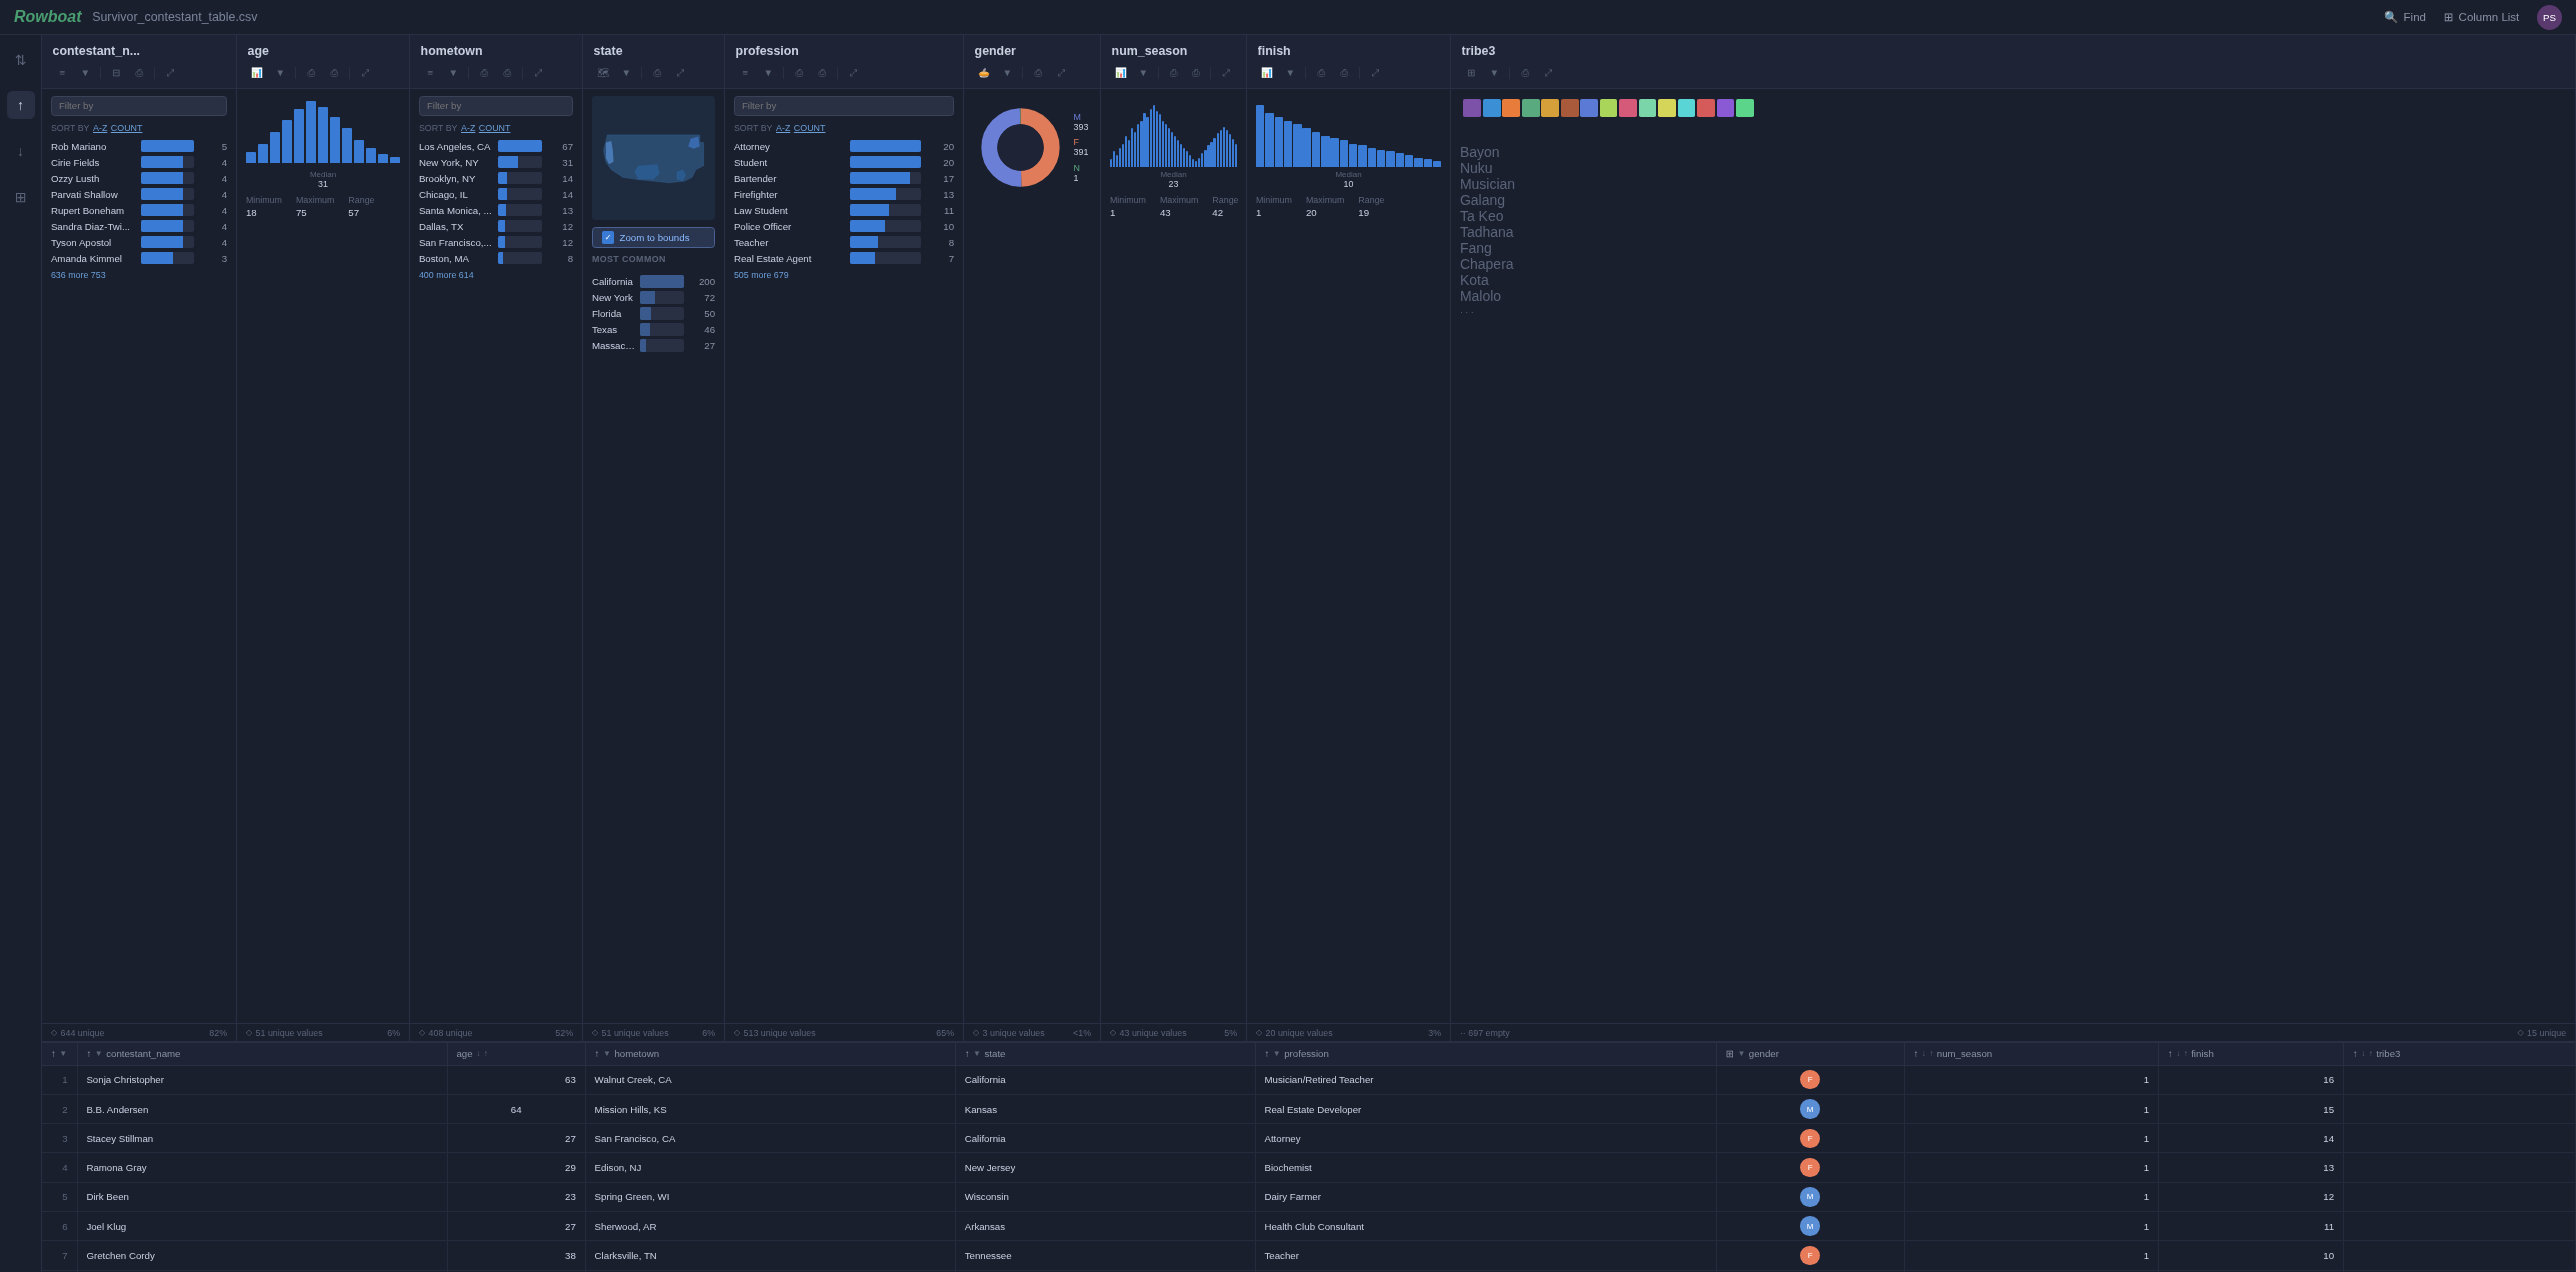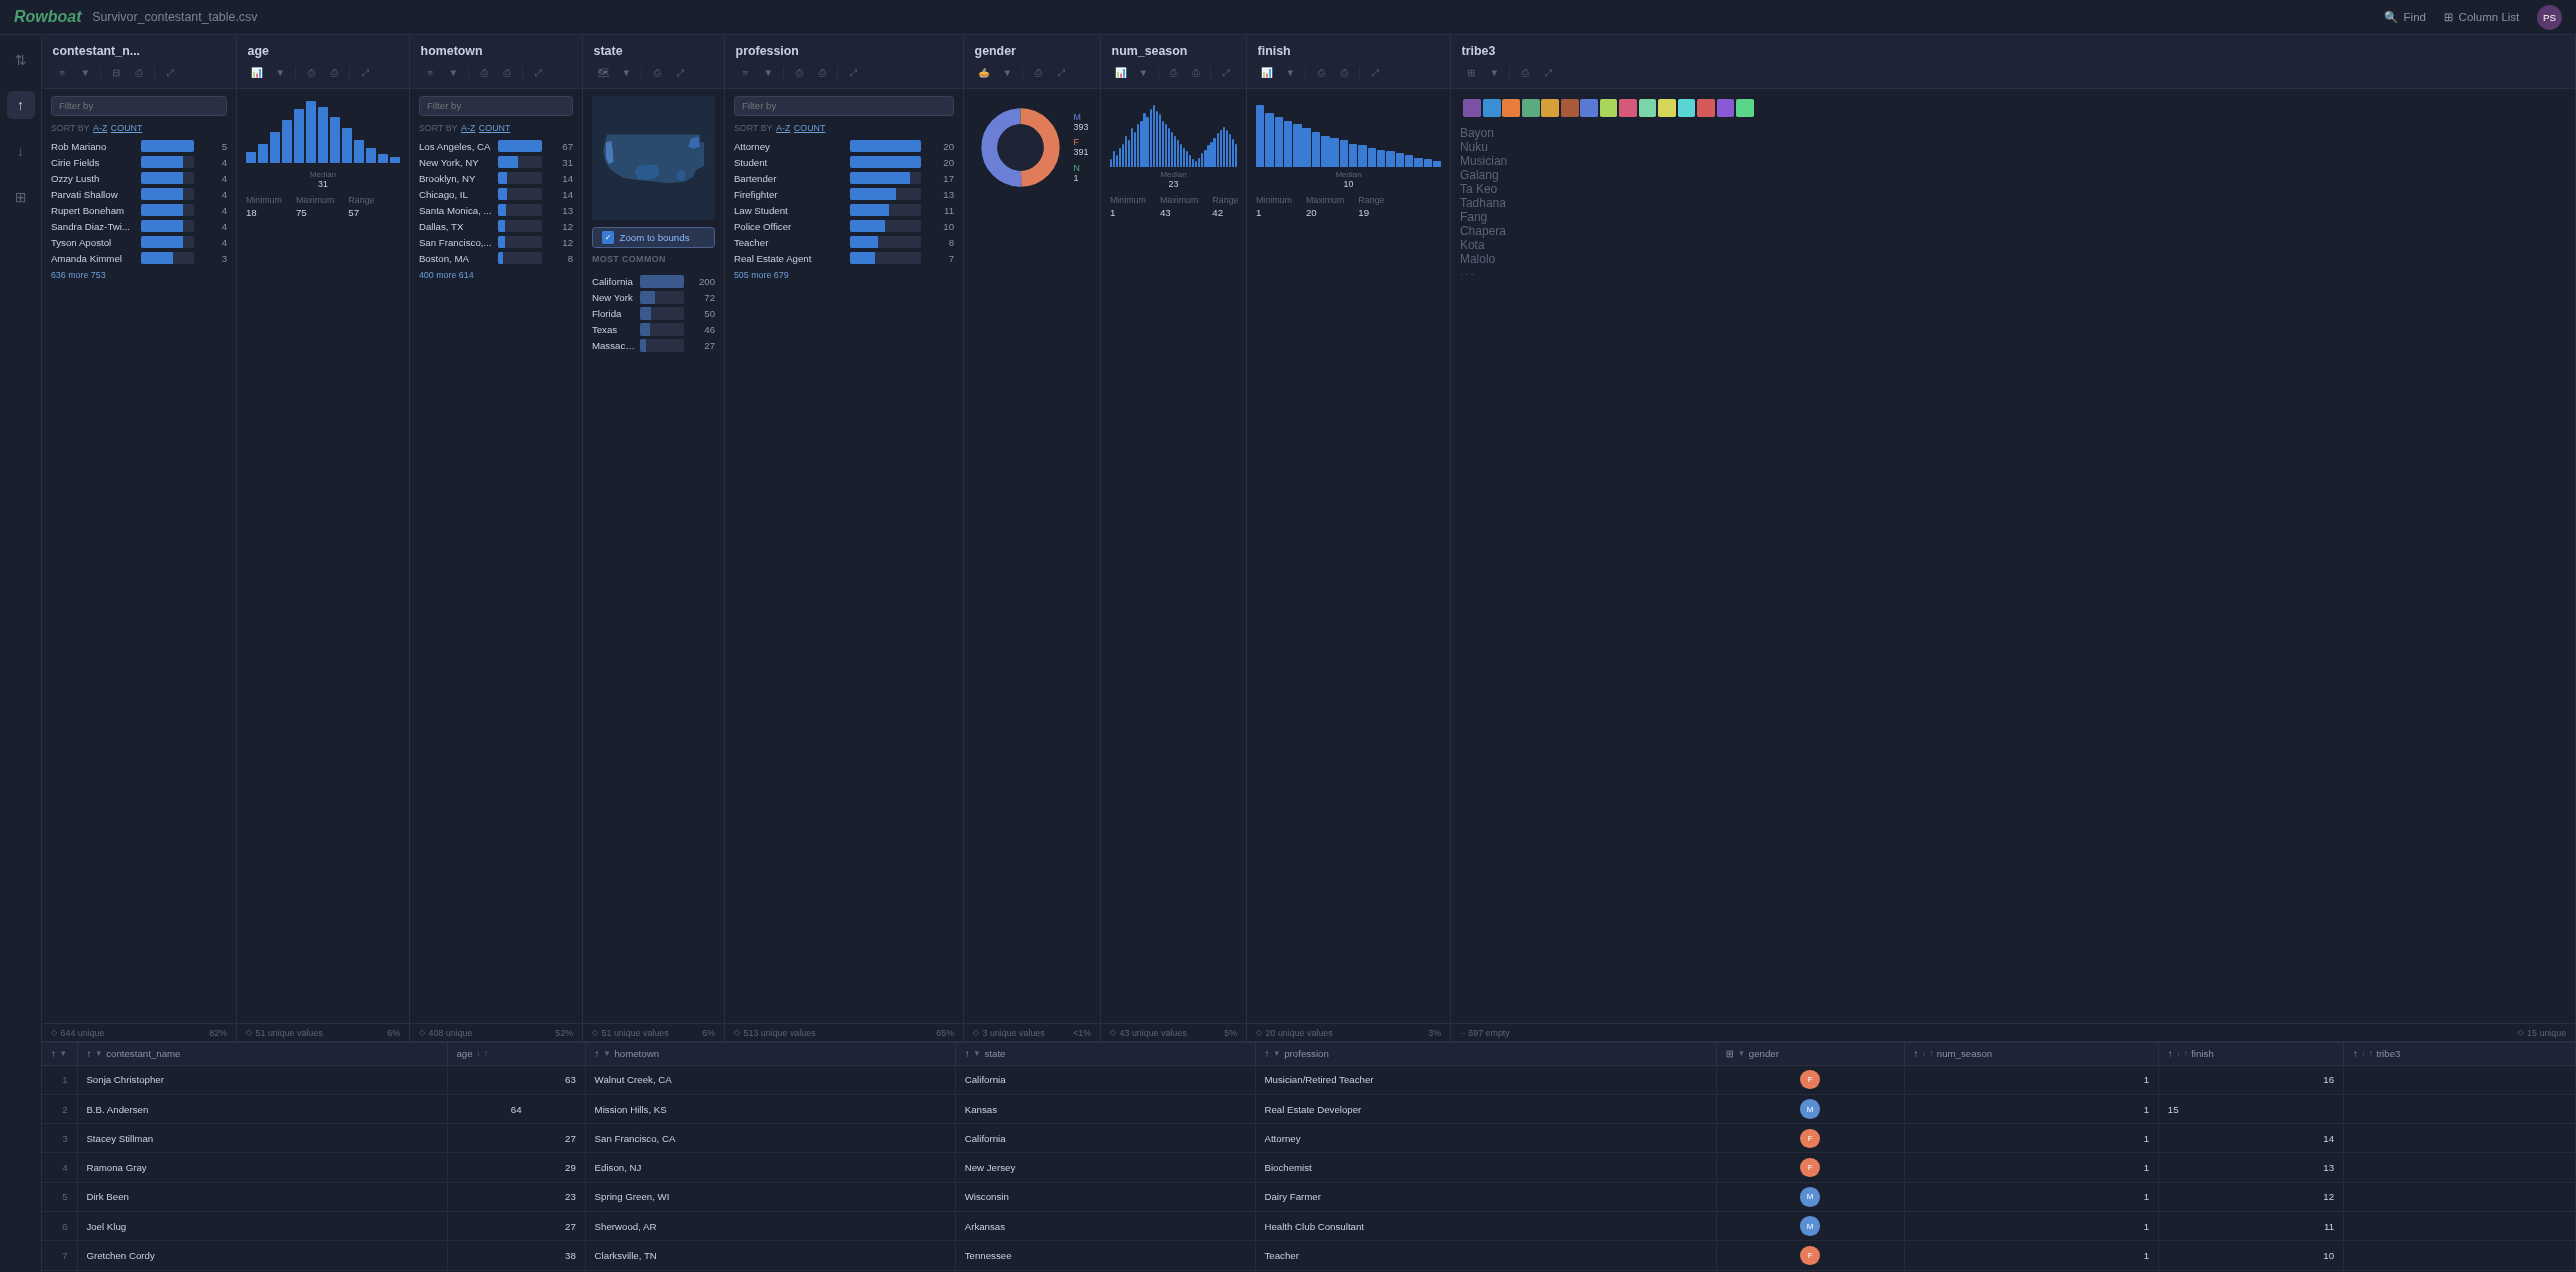--- a/index.html
+++ b/index.html
@@ -992,21 +992,21 @@
               <div class="tribe-cell" style="background: rgb(90, 122, 213);"></div>
               <div class="tribe-cell" style="background: rgb(168, 213, 90);"></div>
               <div class="tribe-cell" style="background: rgb(213, 90, 122);"></div>
               <div class="tribe-cell" style="background: rgb(122, 213, 168);"></div>
               <div class="tribe-cell" style="background: rgb(213, 213, 90);"></div>
               <div class="tribe-cell" style="background: rgb(90, 213, 213);"></div>
               <div class="tribe-cell" style="background: rgb(213, 90, 90);"></div>
               <div class="tribe-cell" style="background: rgb(138, 90, 213);"></div>
               <div class="tribe-cell" style="background: rgb(90, 213, 138);"></div>
             </div>
-          <div style="font-size:12px;color:#5a6478;margin-top:5px">
+          <div style="font-size:14px;color:#5a6478;margin-top:23px">
             <div>Bayon</div>
               <div>Nuku</div>
               <div>Musician</div>
               <div>Galang</div>
             <div>Ta Keo</div>
               <div>Tadhana</div>
               <div>Fang</div>
               <div>Chapera</div>
             <div>Kota</div>
               <div>Malolo</div>
@@ -1105,21 +1105,21 @@
   </tr>
               <tr>
     <td class="row-num">2</td>
     <td>B.B. Andersen</td>
     <td style="text-align:center">64</td>
     <td>Mission Hills, KS</td>
     <td>Kansas</td>
     <td>Real Estate Developer</td>
     <td style="text-align:center"><span class="gender-m">M</span></td>
     <td style="text-align:right">1</td>
-    <td style="">15</td>
+    <td style="text-align:right">15</td>
     <td></td>
   </tr>
               <tr>
     <td class="row-num">3</td>
     <td>Stacey Stillman</td>
     <td style="text-align:right">27</td>
     <td>San Francisco, CA</td>
     <td>California</td>
     <td>Attorney</td>
     <td style="text-align:center"><span class="gender-f">F</span></td>

